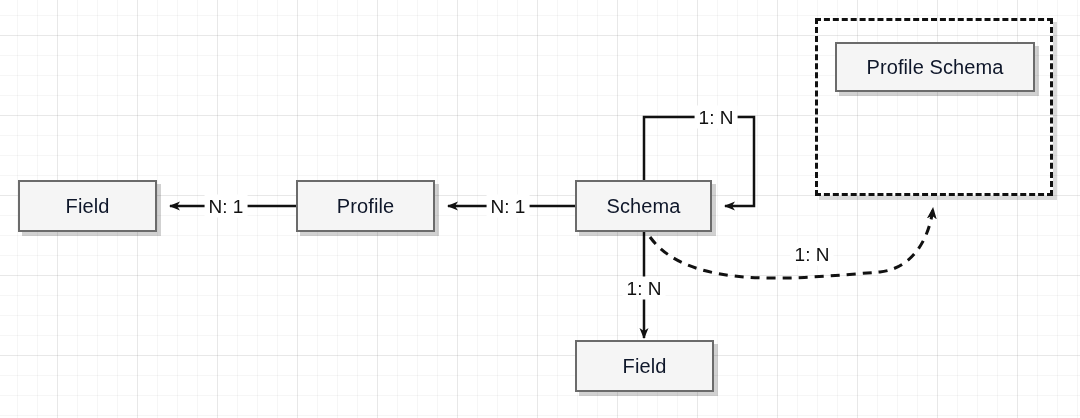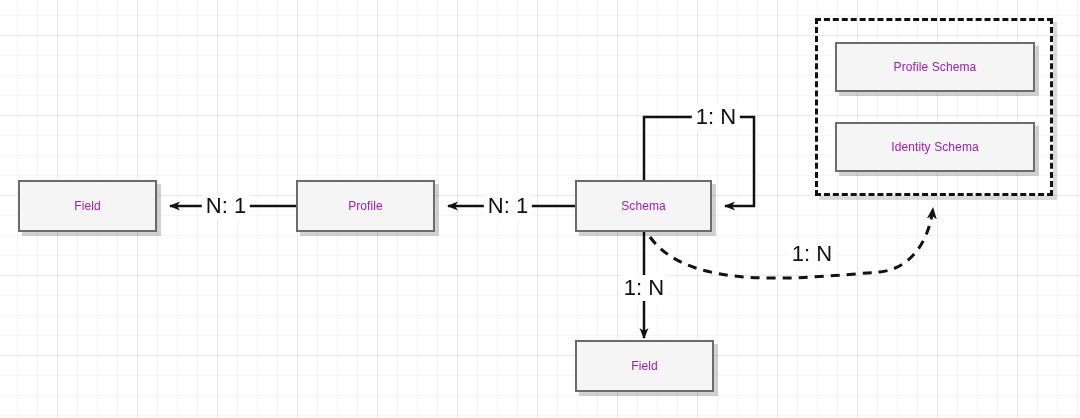--- a/index.html
+++ b/index.html
@@ -41,38 +41,38 @@
   }
   .node {
     position: absolute;
     box-sizing: border-box;
     background: #f5f5f5;
     border: 2px solid #6b6b6b;
     box-shadow: 4px 4px 0 0 rgba(0,0,0,0.18);
     display: flex;
     align-items: center;
     justify-content: center;
-    color: #a21caf;
-    font-size: 12px;
+    color: #0f172a;
+    font-size: 20px;
     font-family: "Liberation Sans", sans-serif;
     letter-spacing: 0.1px;
     white-space: nowrap;
   }
   .group-box {
     position: absolute;
     box-sizing: border-box;
     background: transparent;
     border: 3px dashed #111111;
     box-shadow: 4px 4px 0 0 rgba(0,0,0,0.14);
   }
   .edge-label {
     position: absolute;
     background: #ffffff;
     color: #111111;
-    font-size: 22px;
+    font-size: 19px;
     font-family: "Liberation Sans", sans-serif;
     white-space: nowrap;
     line-height: 1;
     padding: 2px 4px;
     transform: translate(-50%, -50%);
   }
 </style>
 </head>
 <body>
 
@@ -114,23 +114,20 @@
   </div>
 
   <div class="node" style="left:575px; top:340px; width:139px; height:52px;">
     <span>Field</span>
   </div>
 
   <div class="node" style="left:835px; top:42px; width:200px; height:50px;">
     <span>Profile Schema</span>
   </div>
 
-  <div class="node" style="left:835px; top:122px; width:200px; height:50px;">
-    <span>Identity Schema</span>
-  </div>
 
   <div class="edge-label" style="left:226px; top:206px;">N: 1</div>
 
   <div class="edge-label" style="left:508px; top:206px;">N: 1</div>
 
   <div class="edge-label" style="left:716px; top:117px;">1: N</div>
 
   <div class="edge-label" style="left:644px; top:288px;">1: N</div>
 
   <div class="edge-label" style="left:812px; top:254px;">1: N</div>

